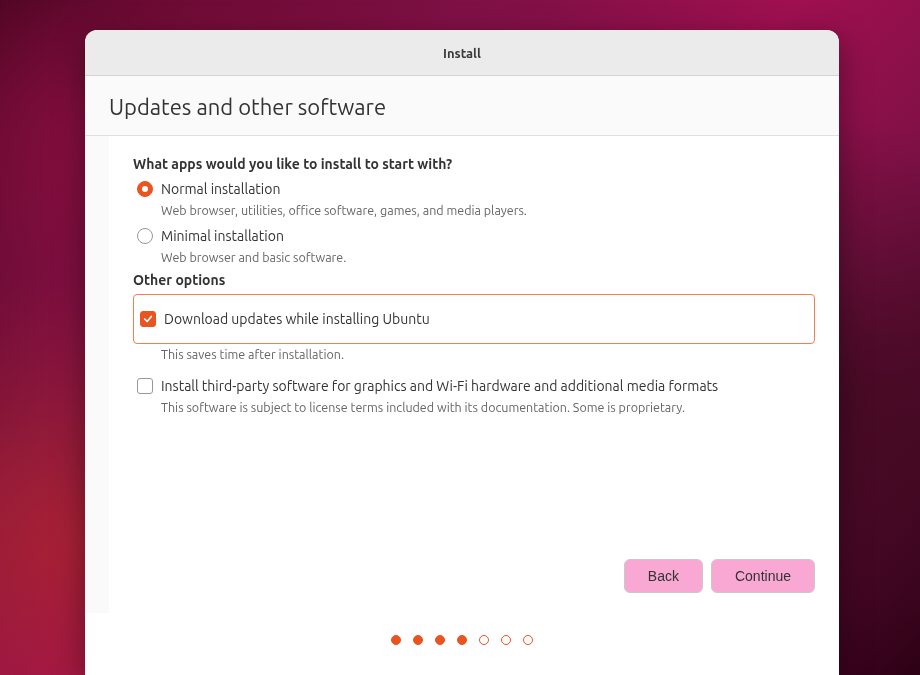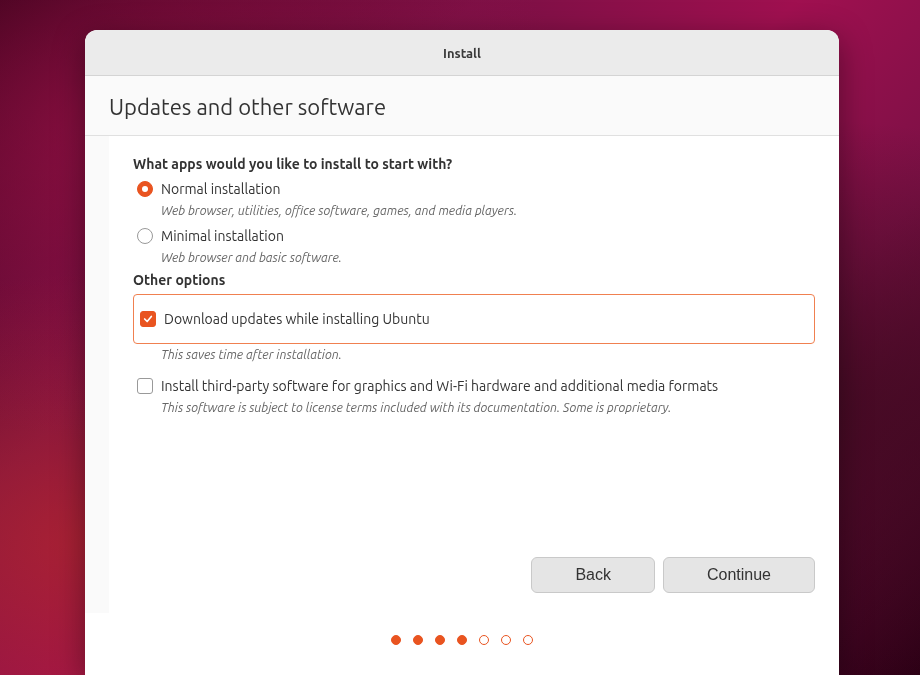--- a/index.html
+++ b/index.html
@@ -153,39 +153,38 @@
       font-size: 14px;
       color: #333;
     }
     
     .option-description {
       font-size: 12.5px;
       color: #666;
       margin-left: 28px;
       margin-top: 3px;
       margin-bottom: 8px;
-      font-style: italic;
     }
     
     .spacer {
       flex: 1;
     }
     
     .button-row {
       display: flex;
       justify-content: flex-end;
       gap: 8px;
       margin-top: 20px;
     }
     
     .btn {
-      padding: 8px 43px;
-      font-size: 16px;
+      padding: 8px 23px;
+      font-size: 14px;
       border: 1px solid #c9c9c9;
-      background: #e5e5e5;
+      background: #f9a8d4;
       border-radius: 6px;
       color: #333;
       cursor: pointer;
     }
     
     .pagination {
       display: flex;
       justify-content: center;
       align-items: center;
       gap: 12px;

